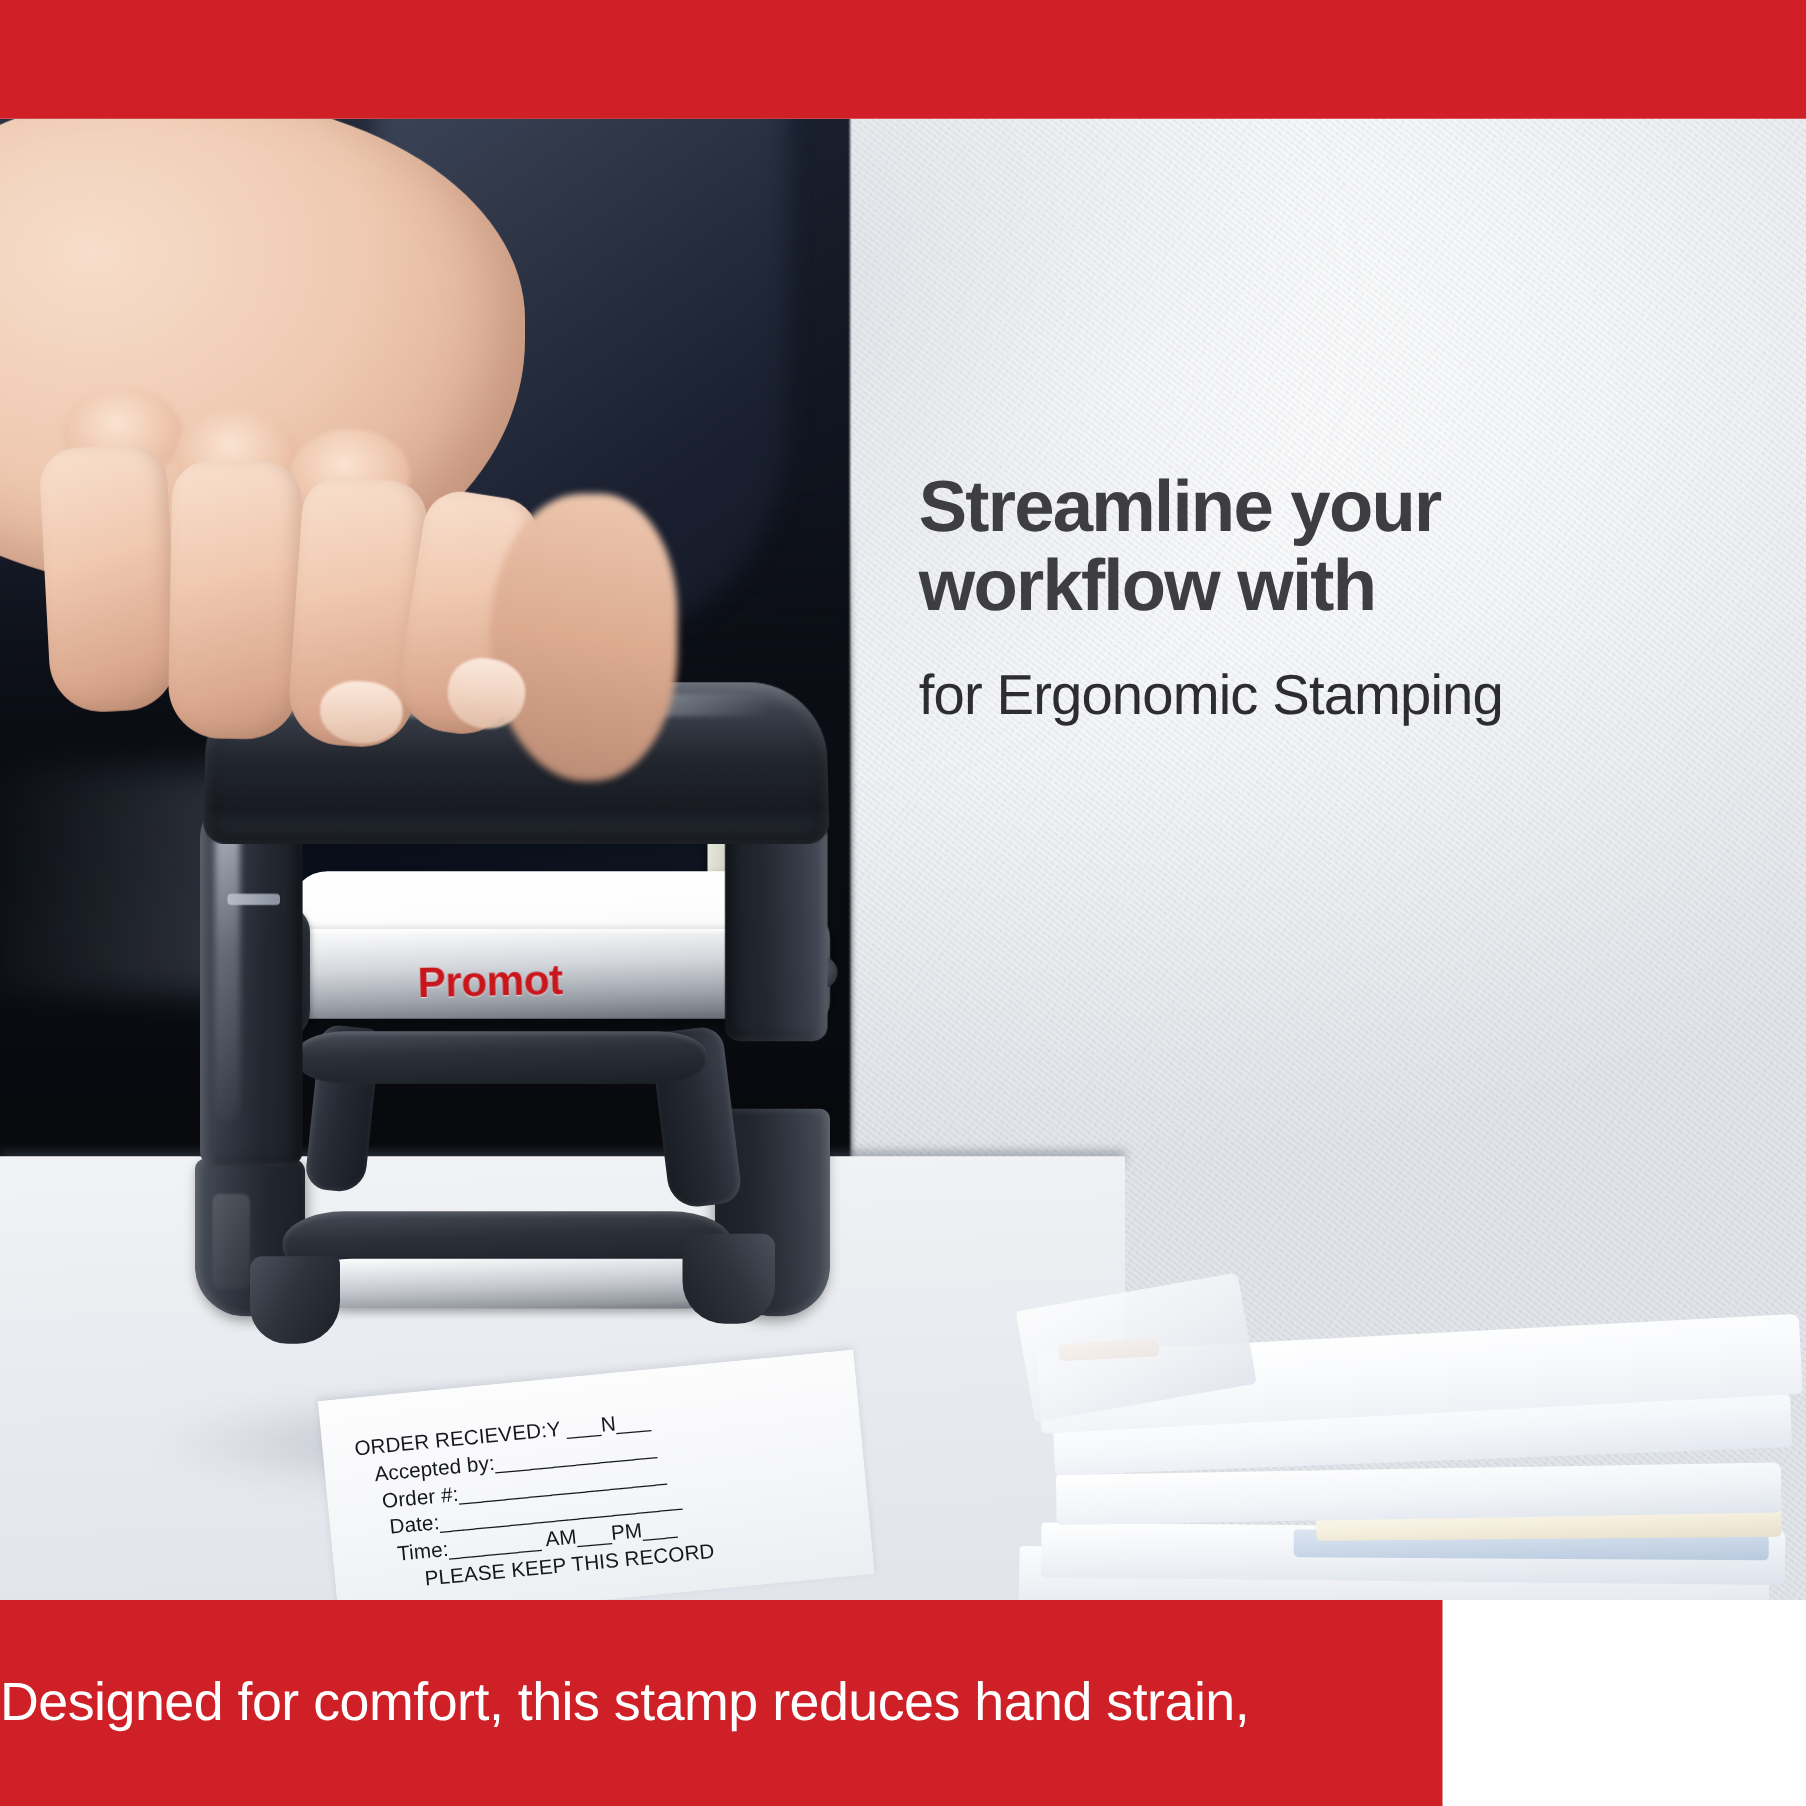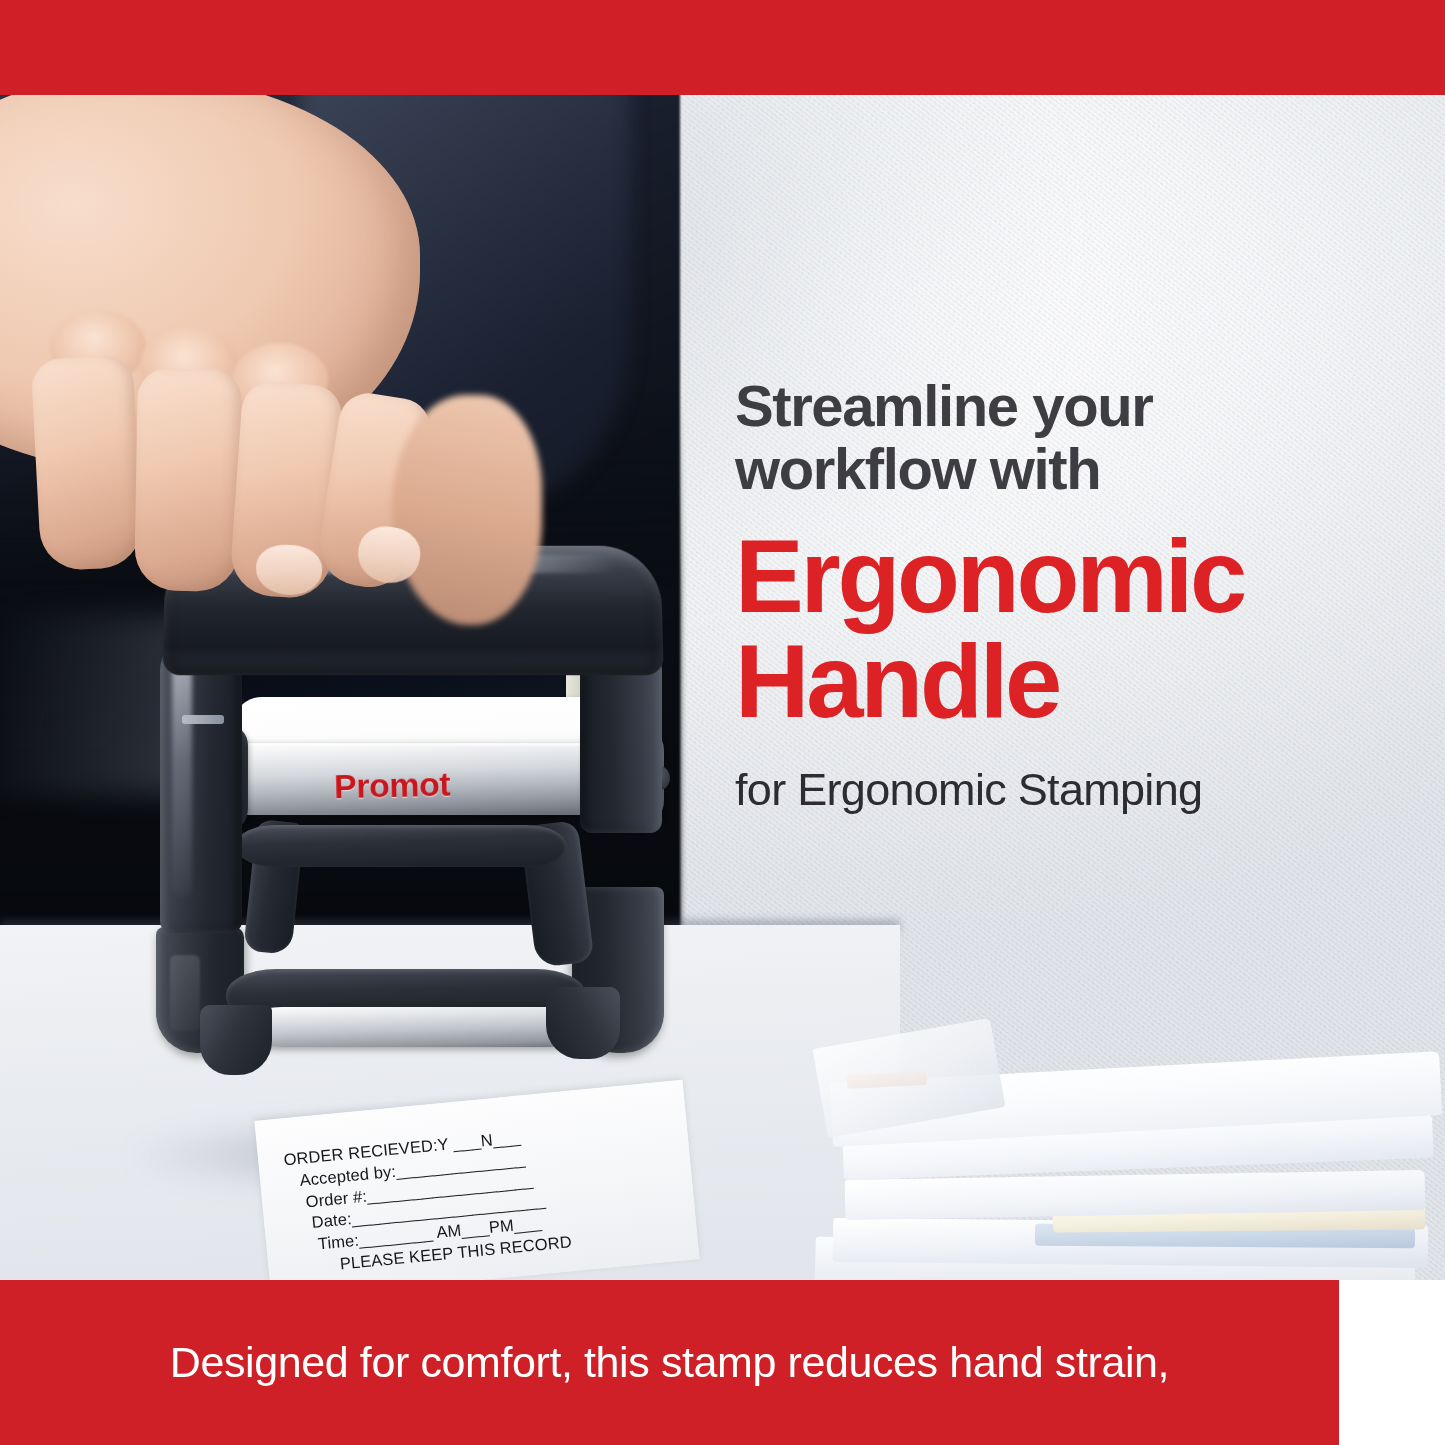--- a/index.html
+++ b/index.html
@@ -360,25 +360,25 @@
     font-family:"Liberation Sans", sans-serif;
     font-weight:normal;
     font-size:45px;
     color:#2c2c31;
     letter-spacing:-.7px;
     margin-top:30px;
   }
 
   
   .bottom-bar{
-    position:absolute; left:0; top:1280px; width:1339px; height:165px;
+    position:absolute; left:0; top:1280px; width:1154px; height:165px;
     background:#ce2026;
     z-index:40;
     display:flex; flex-direction:column;
-    align-items:center; justify-content:center;
+    align-items:flex-start; justify-content:center;
   }
   .bottom-line{
     font-family:"Liberation Sans", sans-serif;
     font-size:43px;
     color:#ffffff;
     letter-spacing:-.4px;
     line-height:1.26;
     text-align:center;
     white-space:nowrap;
   }
@@ -473,24 +473,20 @@
     <div class="finger f3"></div>
     <div class="finger f4"></div>
     <div class="thumb-shade"></div>
     <div class="nail n1"></div>
     <div class="nail n2"></div>
   </div>
 
   <div class="copy">
     <div class="head-line">Streamline your</div>
     <div class="head-line">workflow with</div>
-    <div class="emph">
-      <span class="l1">Ergonomic</span>
-      <span class="l2">Handle</span>
-    </div>
     <div class="sub">for Ergonomic Stamping</div>
   </div>
 
 </div>
 
 <div class="bottom-bar">
   <div class="bottom-line">Designed for comfort, this stamp reduces hand strain,</div>
 </div>
 
 </body></html>

